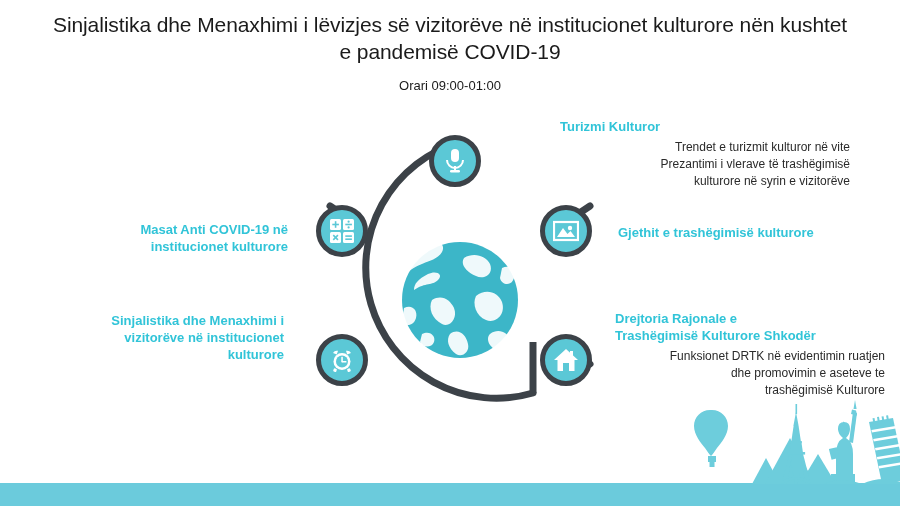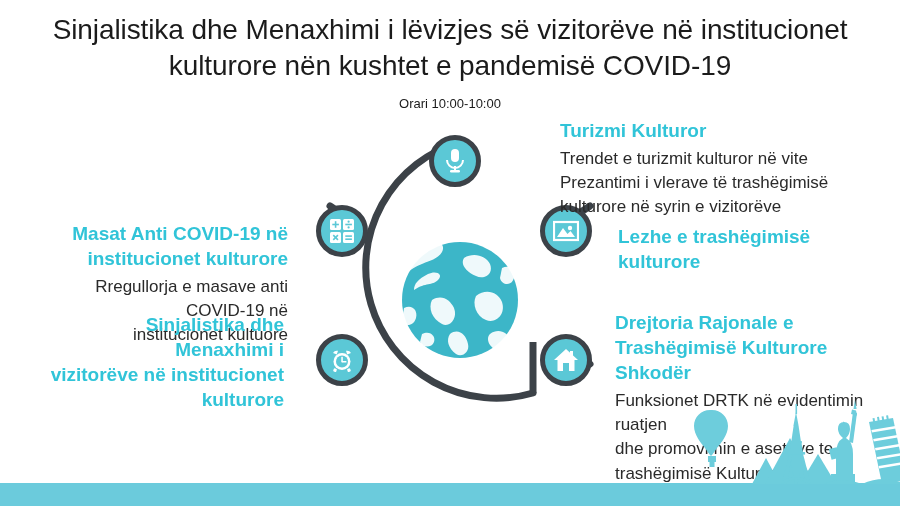--- a/index.html
+++ b/index.html
@@ -15,21 +15,21 @@
     background: #ffffff;
   }
 
   
   .title-wrap {
     position: absolute;
     top: 12px; left: 50px; width: 800px;
     text-align: center;
   }
   .title {
-    font-size: 28px;
+    font-size: 21px;
     line-height: 1.28;
     color: #1b1b1b;
     font-weight: 400;
     letter-spacing: -0.1px;
   }
   .subtitle {
     margin-top: 12px;
     font-size: 13px;
     color: #1b1b1b;
     font-weight: 400;
@@ -60,29 +60,30 @@
   #node-right-top { left: 540px; top: 205px; }
   #node-right-bot { left: 540px; top: 334px; }
   #node-left-bot  { left: 316px; top: 334px; }
   #node-left-top  { left: 316px; top: 205px; }
 
   
   .block { position: absolute; }
   .block h3 {
     color: #31C4D8;
     font-weight: bold;
-    font-size: 19px;
+    font-size: 13px;
     line-height: 1.32;
     margin-bottom: 4px;
   }
   .block p {
     color: #2a2a2a;
-    font-size: 17px;
+    font-size: 12px;
     line-height: 1.42;
     font-weight: 400;
+    text-align: right;
   }
   .block.right { text-align: left; }
   .block.left  { text-align: right; }
 
   #blk-turizmi       { left: 560px; top: 118px; width: 290px; }
   #blk-asetet        { left: 618px; top: 224px; width: 278px; }
   #blk-drejtoria     { left: 615px; top: 310px; width: 270px; }
   #blk-masat         { left: 58px;  top: 205px; width: 230px; margin-top: 16px; }
   #blk-sinjalistika  { left: 46px;  top: 312px; width: 238px; }
 
@@ -95,21 +96,21 @@
   }
   .scenery svg { display: block; }
 </style>
 </head>
 <body>
 
 <div id="slide">
 
   <div class="title-wrap">
     <div class="title">Sinjalistika dhe Menaxhimi i lëvizjes së vizitorëve në institucionet kulturore nën kushtet e pandemisë COVID-19</div>
-    <div class="subtitle">Orari 10:00-10:00</div>
+    <div class="subtitle">Orari 09:00-01:00</div>
   </div>
 
   <div class="diagram">
     <svg width="340" height="320" viewBox="0 0 340 320" xmlns="http://www.w3.org/2000/svg">
 
       <path d="M 170 32
                A 112 112 0 1 0 243 283" fill="none" stroke="#3C4248" stroke-width="7" stroke-linecap="round"></path>
 
       <path d="M 243 283 L 243 232" fill="none" stroke="#3C4248" stroke-width="7" stroke-linecap="butt"></path>
 
@@ -204,31 +205,30 @@
       </svg>
     </span>
   </div>
 
   <div class="block right" id="blk-turizmi">
     <h3>Turizmi Kulturor</h3>
     <p>Trendet e turizmit kulturor në vite<br>Prezantimi i vlerave të trashëgimisë<br>kulturore në syrin e vizitorëve</p>
   </div>
 
   <div class="block right" id="blk-asetet">
-    <h3>Lezhe e trashëgimisë kulturore</h3>
+    <h3>Gjethit e trashëgimisë kulturore</h3>
   </div>
 
   <div class="block right" id="blk-drejtoria">
     <h3>Drejtoria Rajonale e<br>Trashëgimisë Kulturore Shkodër</h3>
     <p>Funksionet DRTK në evidentimin ruatjen<br>dhe promovimin e aseteve te<br>trashëgimisë Kulturore</p>
   </div>
 
   <div class="block left" id="blk-masat">
     <h3>Masat Anti COVID-19 në<br>institucionet kulturore</h3>
-    <p>Rregullorja e masave anti COVID-19 në<br>institucionet kultuore</p>
   </div>
 
   <div class="block left" id="blk-sinjalistika">
     <h3>Sinjalistika dhe Menaxhimi i<br>vizitorëve në institucionet<br>kulturore</h3>
   </div>
 
   <div class="scenery">
     <svg width="900" height="110" viewBox="0 0 900 110" xmlns="http://www.w3.org/2000/svg">
 
       <rect x="0" y="87" width="900" height="23" fill="#6BCBDC"></rect>

